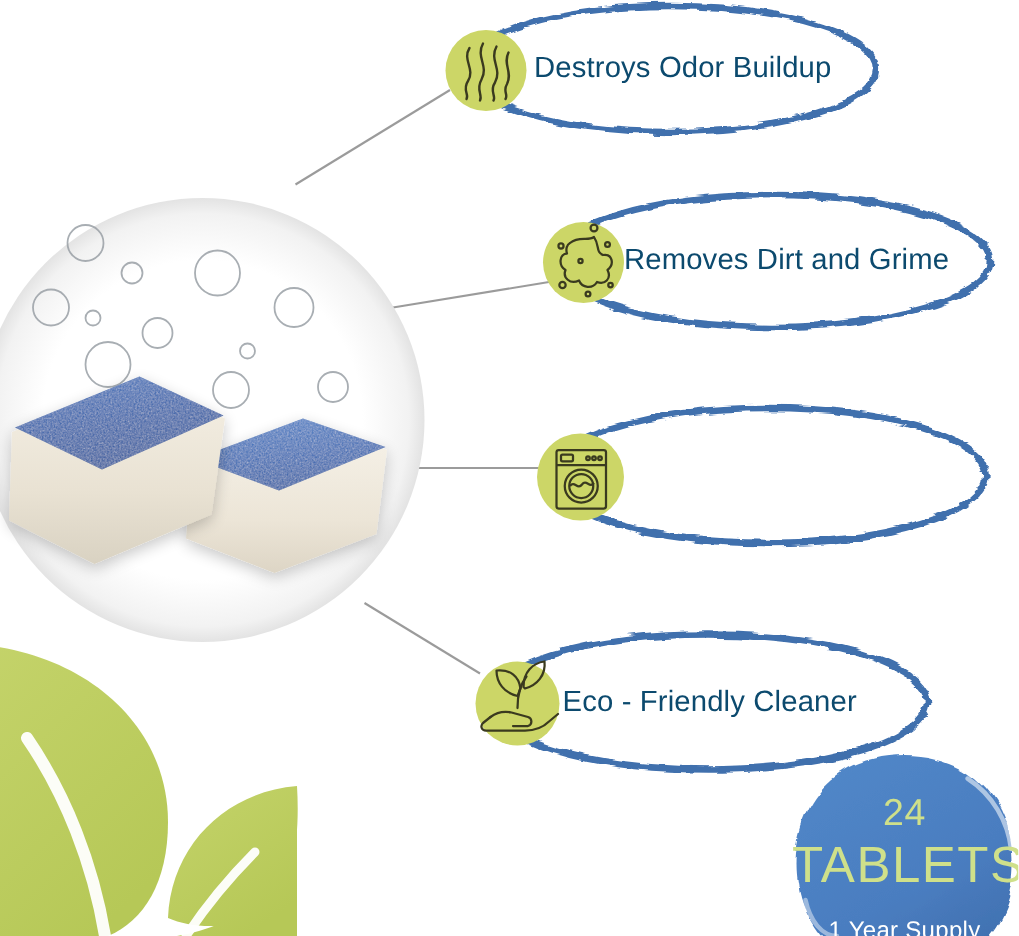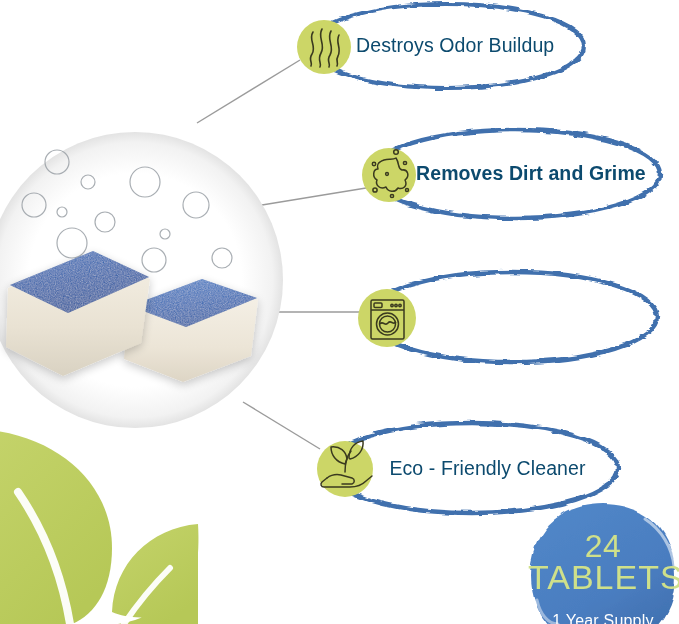--- a/index.html
+++ b/index.html
@@ -33,21 +33,21 @@
     white-space: pre-line;
     font-family: "Liberation Sans", sans-serif;
   }
   .badge-text {
     position: absolute;
     text-align: center;
     font-family: "Liberation Sans", sans-serif;
     white-space: nowrap;
   }
   .badge-count {
-    font-size: 32px;
+    font-size: 25px;
     color: #cfe08a;
     letter-spacing: 0.5px;
   }
   .badge-tablets {
     font-size: 34px;
     color: #cfe08a;
     letter-spacing: 1px;
     text-align: center;
   }
   .badge-supply {
@@ -241,24 +241,24 @@
         <path d="M345 464 C 336 462 331 455 331 447 C 340 446 346 451 347 459 Z"></path>
         <path d="M349 458 C 349 448 355 442 363 441 C 364 450 358 457 350 459 Z"></path>
         <path d="M327 478 C 331 475 336 474 341 475 L 352 478 C 355 479 355 483 352 484 L 342 484"></path>
         <path d="M327 478 L 322 482 C 320 484 321 487 324 487 L 350 487 C 356 487 362 485 366 481 L 372 476"></path>
       </g>
     </g>
   </svg>
 
   <div class="feature-label" style="left:356px; top:33px; width:230px;">Destroys Odor Buildup</div>
 
-  <div class="feature-label" style="left:416px; top:161px; width:245px;font-weight:bold;">Removes Dirt and Grime</div>
-
-
-  <div class="feature-label" style="left:375px; top:456px; width:225px;text-align:center;">Eco - Friendly Cleaner</div>
+  <div class="feature-label" style="left:416px; top:161px; width:245px;">Removes Dirt and Grime</div>
+
+
+  <div class="feature-label" style="left:375px; top:456px; width:225px;">Eco - Friendly Cleaner</div>
 
   <div class="badge-text badge-count" style="left:533px; top:528px; width:140px;">24</div>
 
   <div class="badge-text badge-tablets" style="left:528px; top:558px; width:150px;">TABLETS</div>
 
   <div class="badge-text badge-supply" style="left:533px; top:596px; width:140px;">1 Year Supply</div>
 
 </div>
 
 </body></html>

